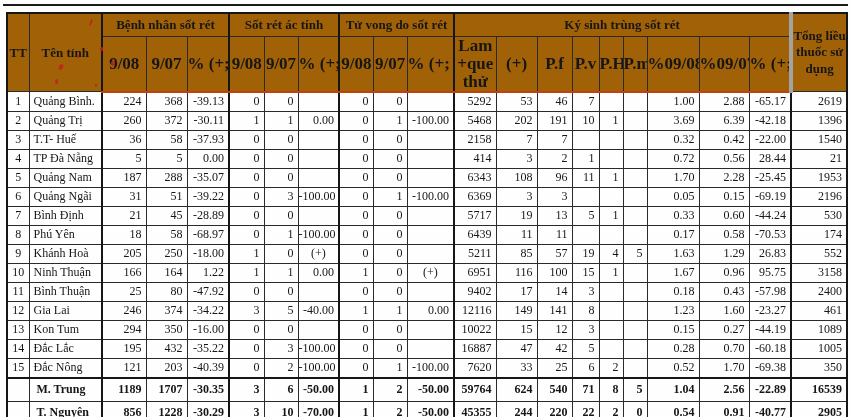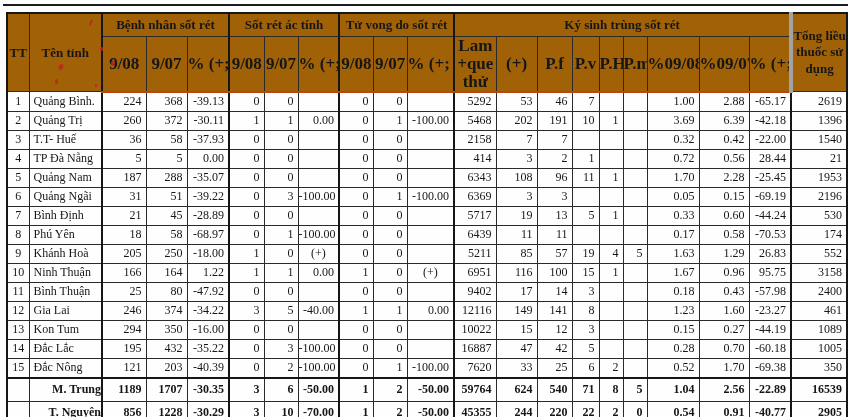--- a/index.html
+++ b/index.html
@@ -20,21 +20,21 @@
   th.wrap{white-space:pre-line;line-height:1.05}
   th.lam{font-size:9.5px}
   th.tong{font-size:11px;white-space:normal;line-height:1.25;border-left:4px solid #a3a3a3}
   .gl{border-left:2px solid #161616}
   tbody td{height:18px;font-size:12px}
   td.num{text-align:right;padding-right:4px}
   td.name{text-align:left;padding-left:4px}
   td.ctr{text-align:center}
   tr.sum td{height:22px;font-weight:bold;font-size:12px}
   tr.sum-first td{border-top:2px solid #161616}
-  tr.sum td.name{text-align:right;padding-left:0}
+  tr.sum td.name{text-align:left;padding-left:7px}
   .rm{position:absolute;background:#c32222;border-radius:40%;opacity:.85}
   .rm1{left:90px;top:19px;width:2px;height:7px;transform:rotate(20deg)}
   .rm2{left:100px;top:47px;width:3px;height:4px}
   .rm3{left:59px;top:64px;width:4px;height:6px;transform:rotate(28deg)}
   .rm4{left:111px;top:61px;width:4px;height:5px}
   .rm5{left:55px;top:79px;width:3px;height:5px}
   .rm6{left:95px;top:84px;width:2px;height:3px}
   .rm7{left:77px;top:55px;width:2px;height:3px}
 </style>
 </head>

